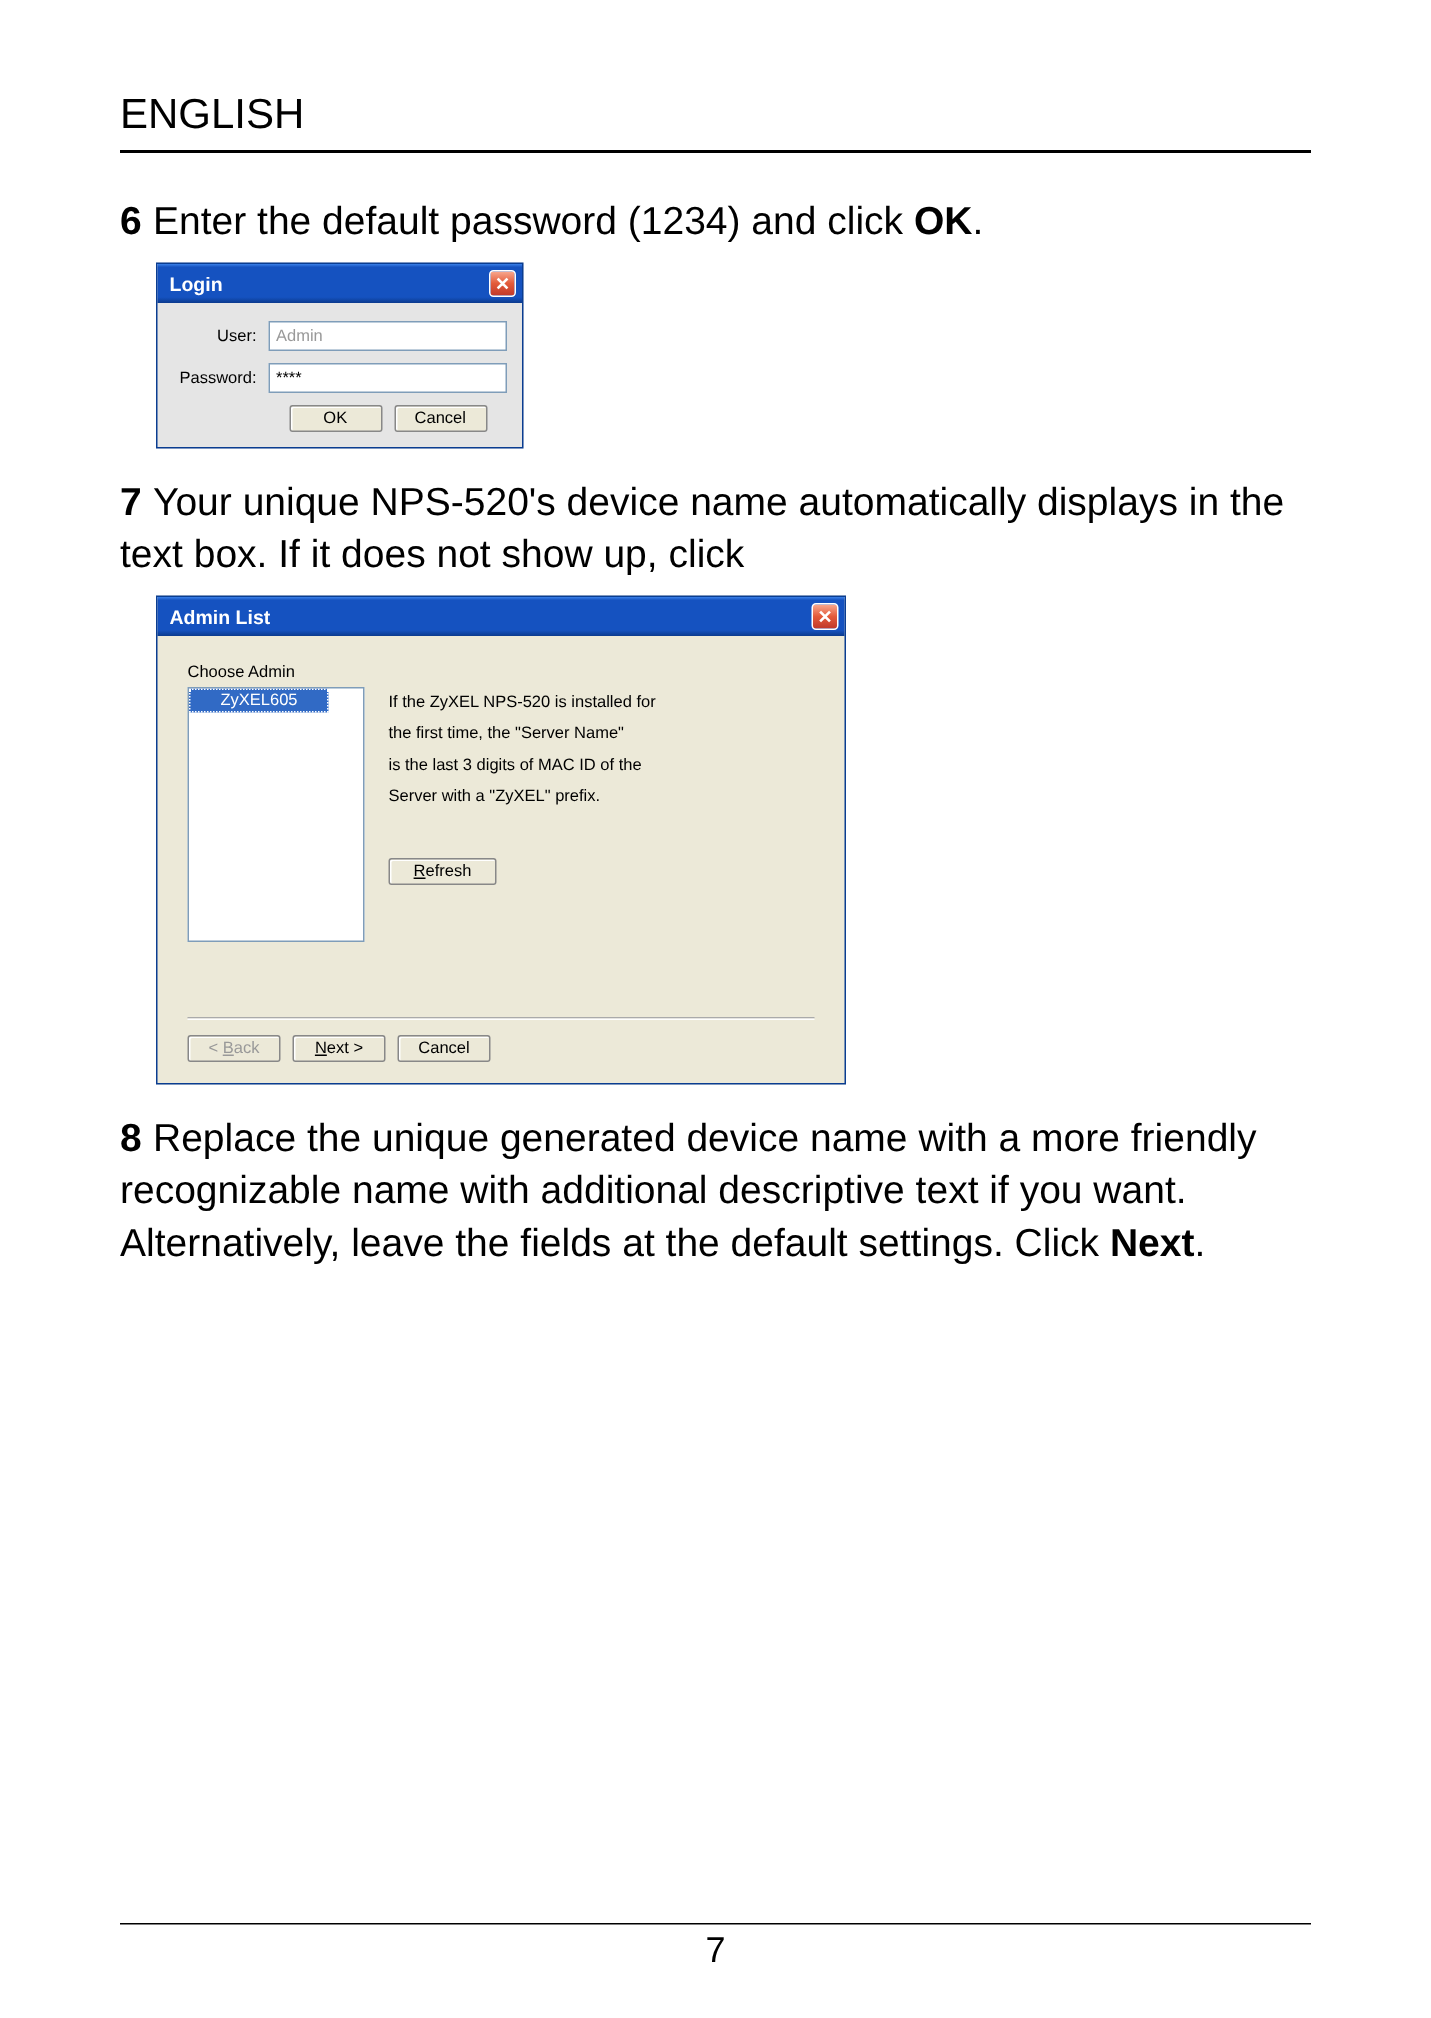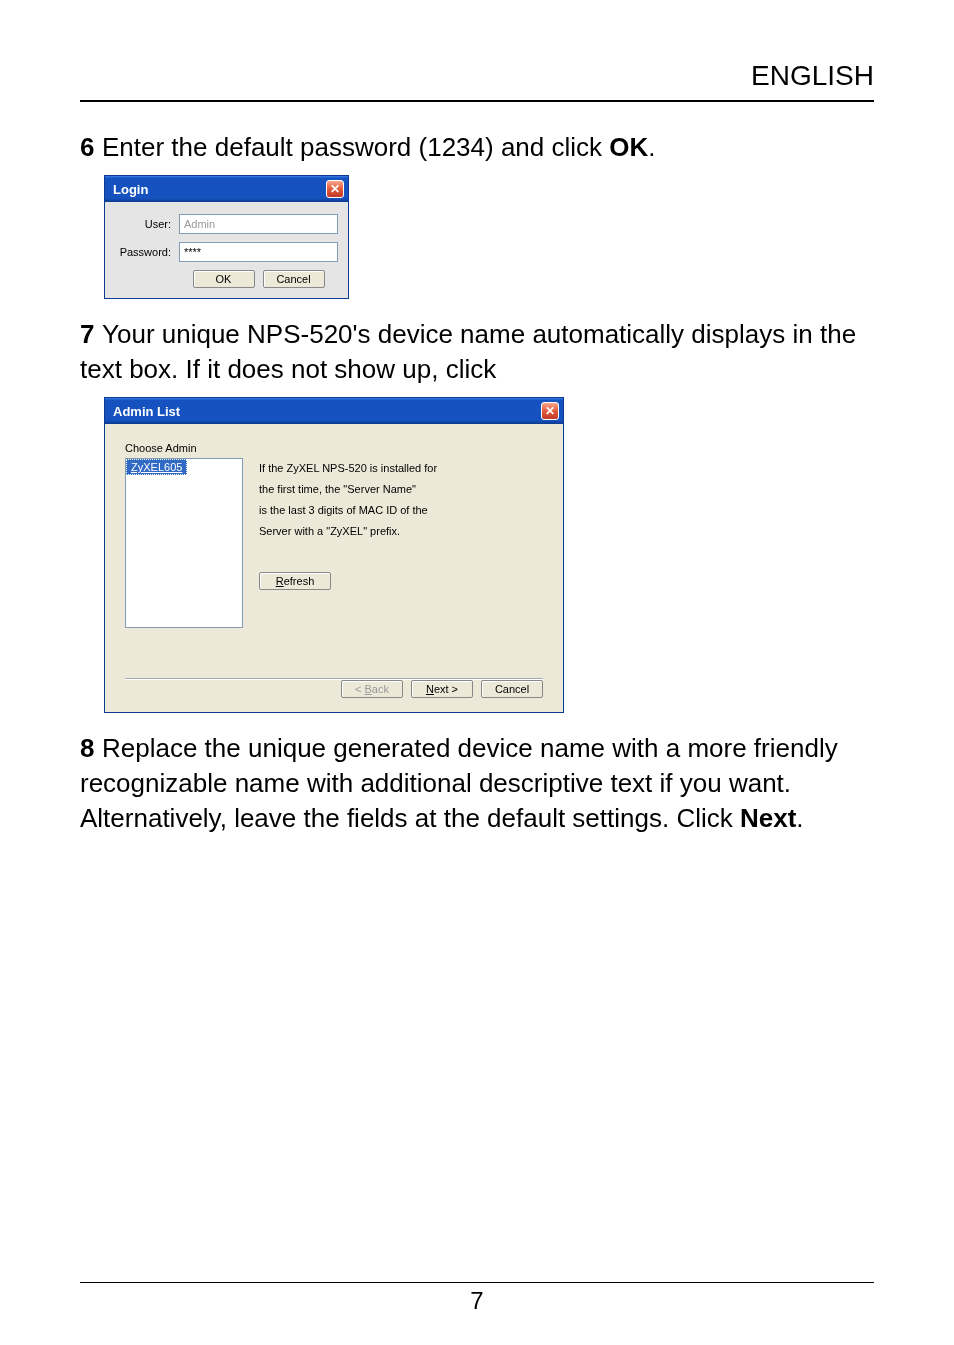--- a/index.html
+++ b/index.html
@@ -9,21 +9,21 @@
     }
     body {
       font-family: Arial, Helvetica, sans-serif;
       background: #fff;
       width: 954px;
       height: 1345px;
       position: relative;
       padding: 60px 80px 40px 80px;
     }
     .header {
-      text-align: right;
+      text-align: left;
       font-size: 28px;
       padding-bottom: 8px;
     }
     .header-rule {
       border: none;
       border-top: 2px solid #000;
       margin-bottom: 28px;
     }
     .step {
       margin-bottom: 18px;
@@ -145,24 +145,23 @@
     .sl-listbox {
       width: 118px;
       height: 170px;
       background: #fff;
       border: 1px solid #7f9db9;
       overflow: hidden;
     }
     .sl-item {
       background: #316ac5;
       color: #fff;
-      padding: 1px 4px;
+      padding: 1px 20px;
       border: 1px dotted #fff;
       display: inline-block;
-      text-decoration: underline;
     }
     .sl-right {
       flex: 1;
     }
     .sl-desc {
       line-height: 1.9;
       margin-bottom: 30px;
     }
     .sl-refresh {
       min-width: 72px;
@@ -177,23 +176,22 @@
       text-decoration: underline;
     }
     .sl-sep {
       border: none;
       border-top: 1px solid #aaa;
       border-bottom: 1px solid #fff;
       margin-top: 50px;
     }
     .sl-footer {
       display: flex;
-      justify-content: flex-end;
       gap: 8px;
-      padding: 0 20px 14px 20px;
+      padding: 10px 20px 14px 20px;
     }
     .win-btn.disabled {
       color: #999;
     }
     
     .footer-rule {
       position: absolute;
       bottom: 62px;
       left: 80px;
       right: 80px;

